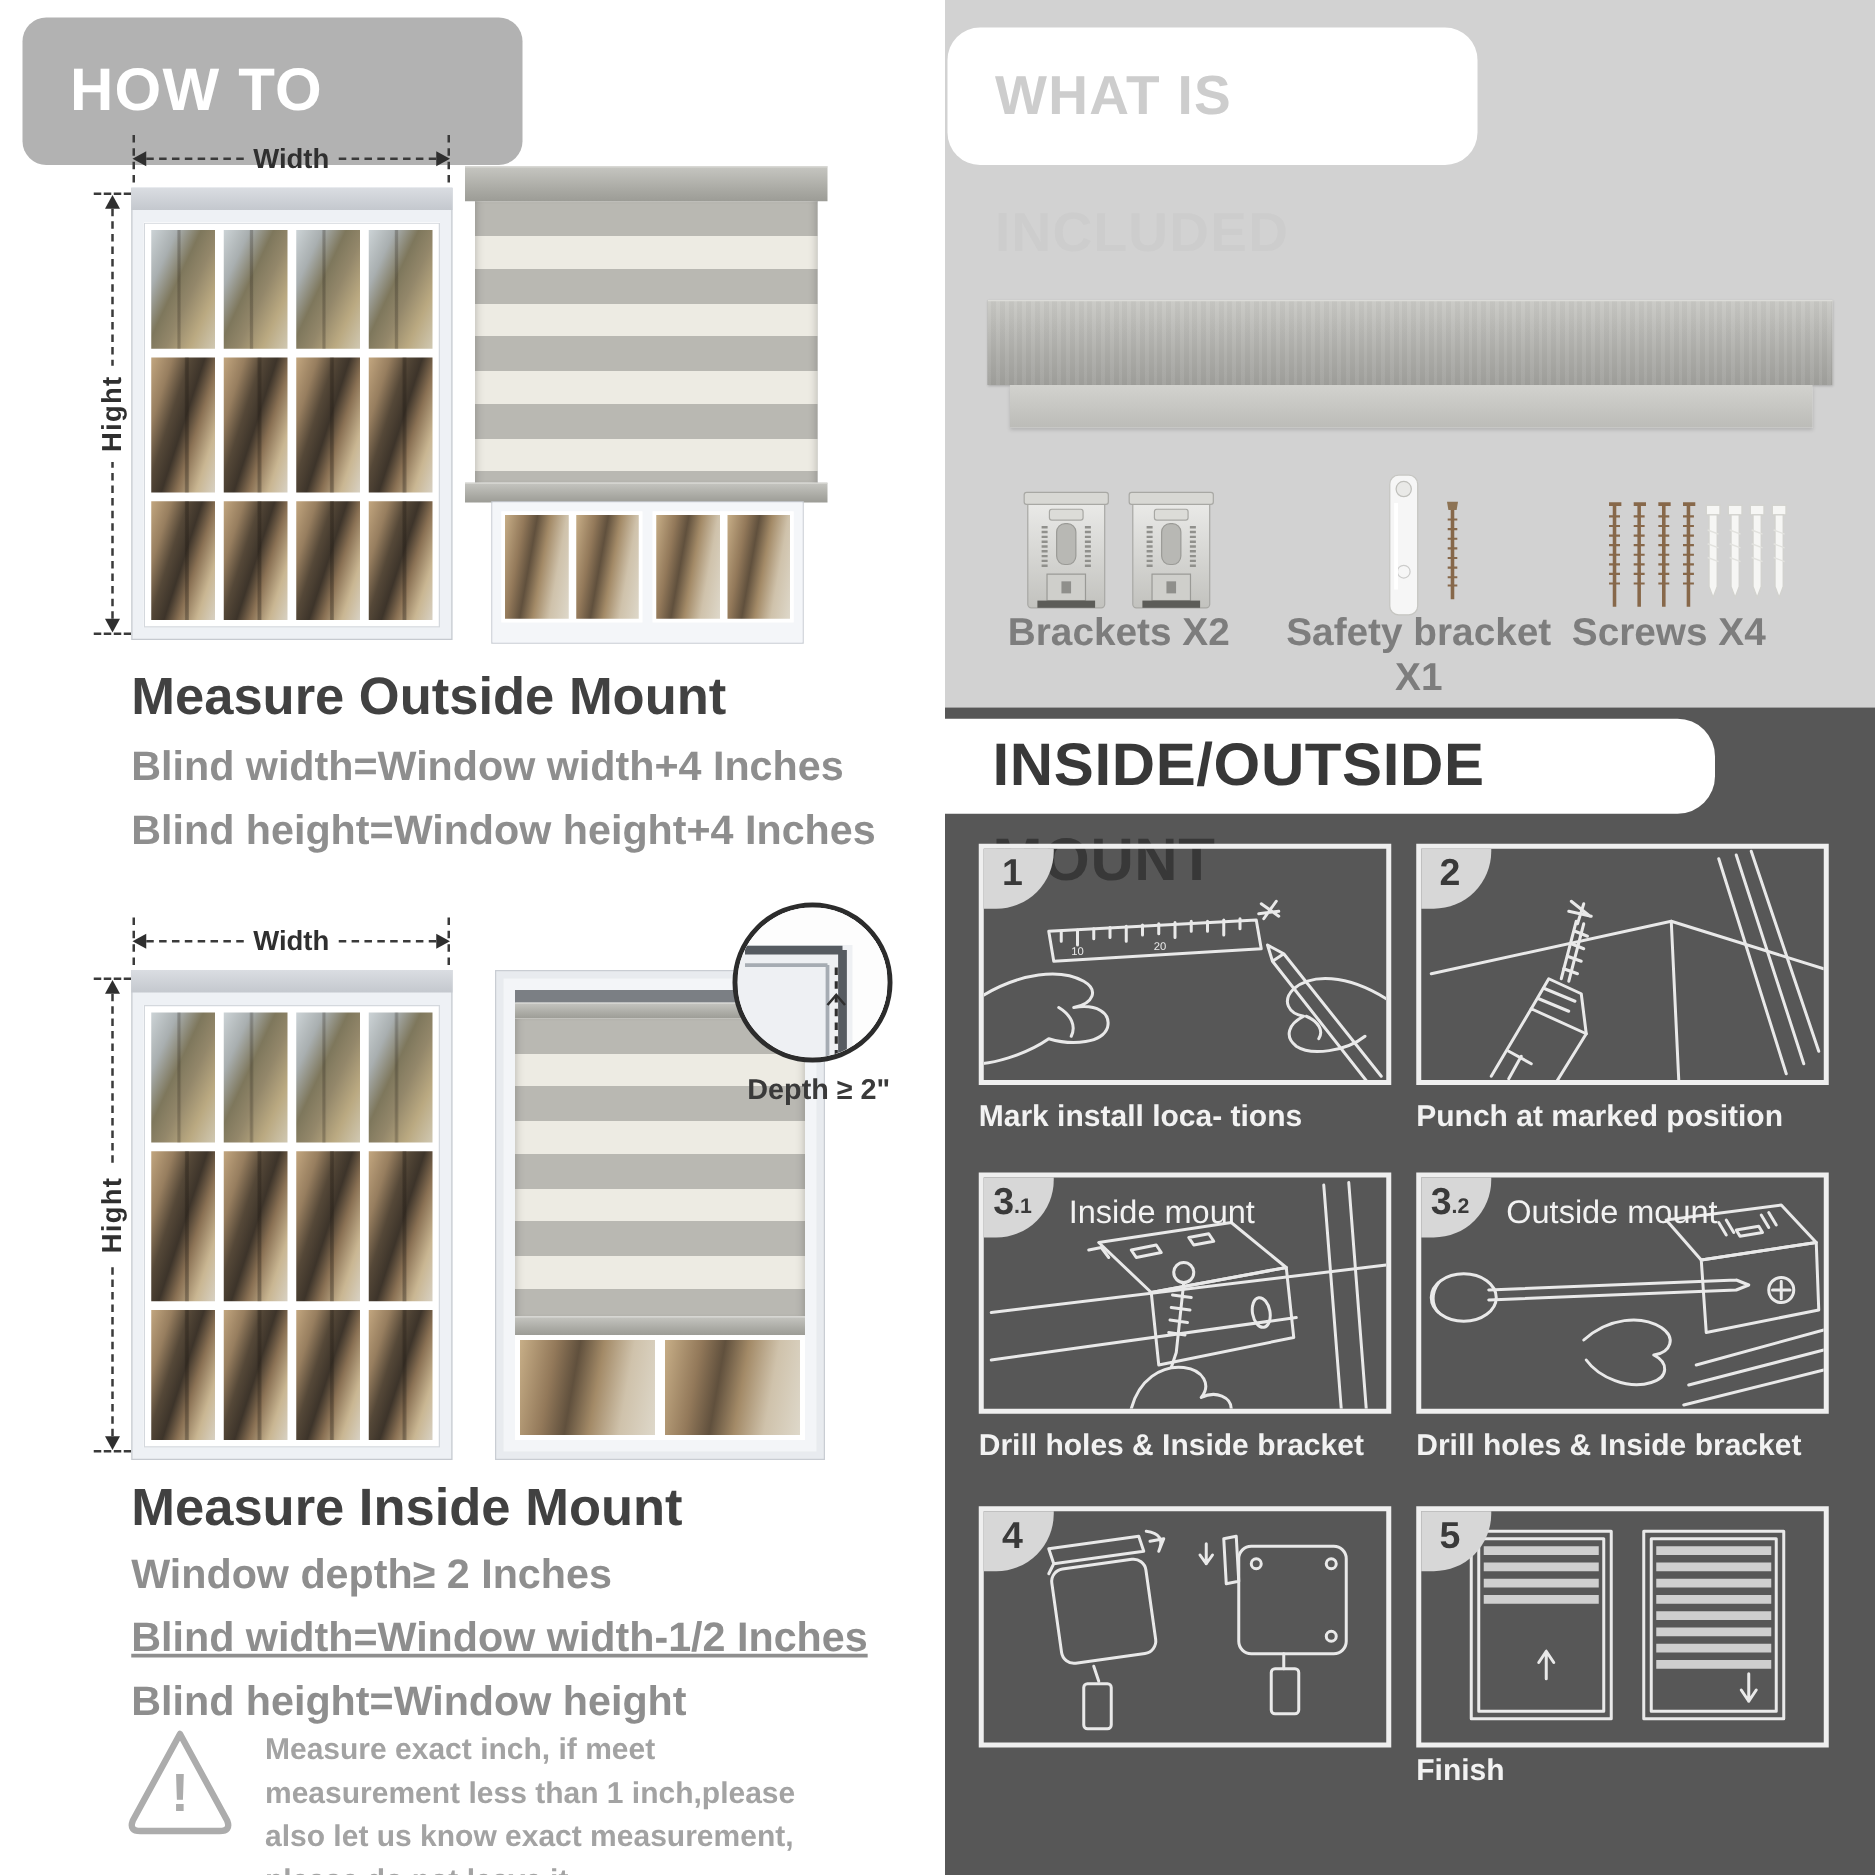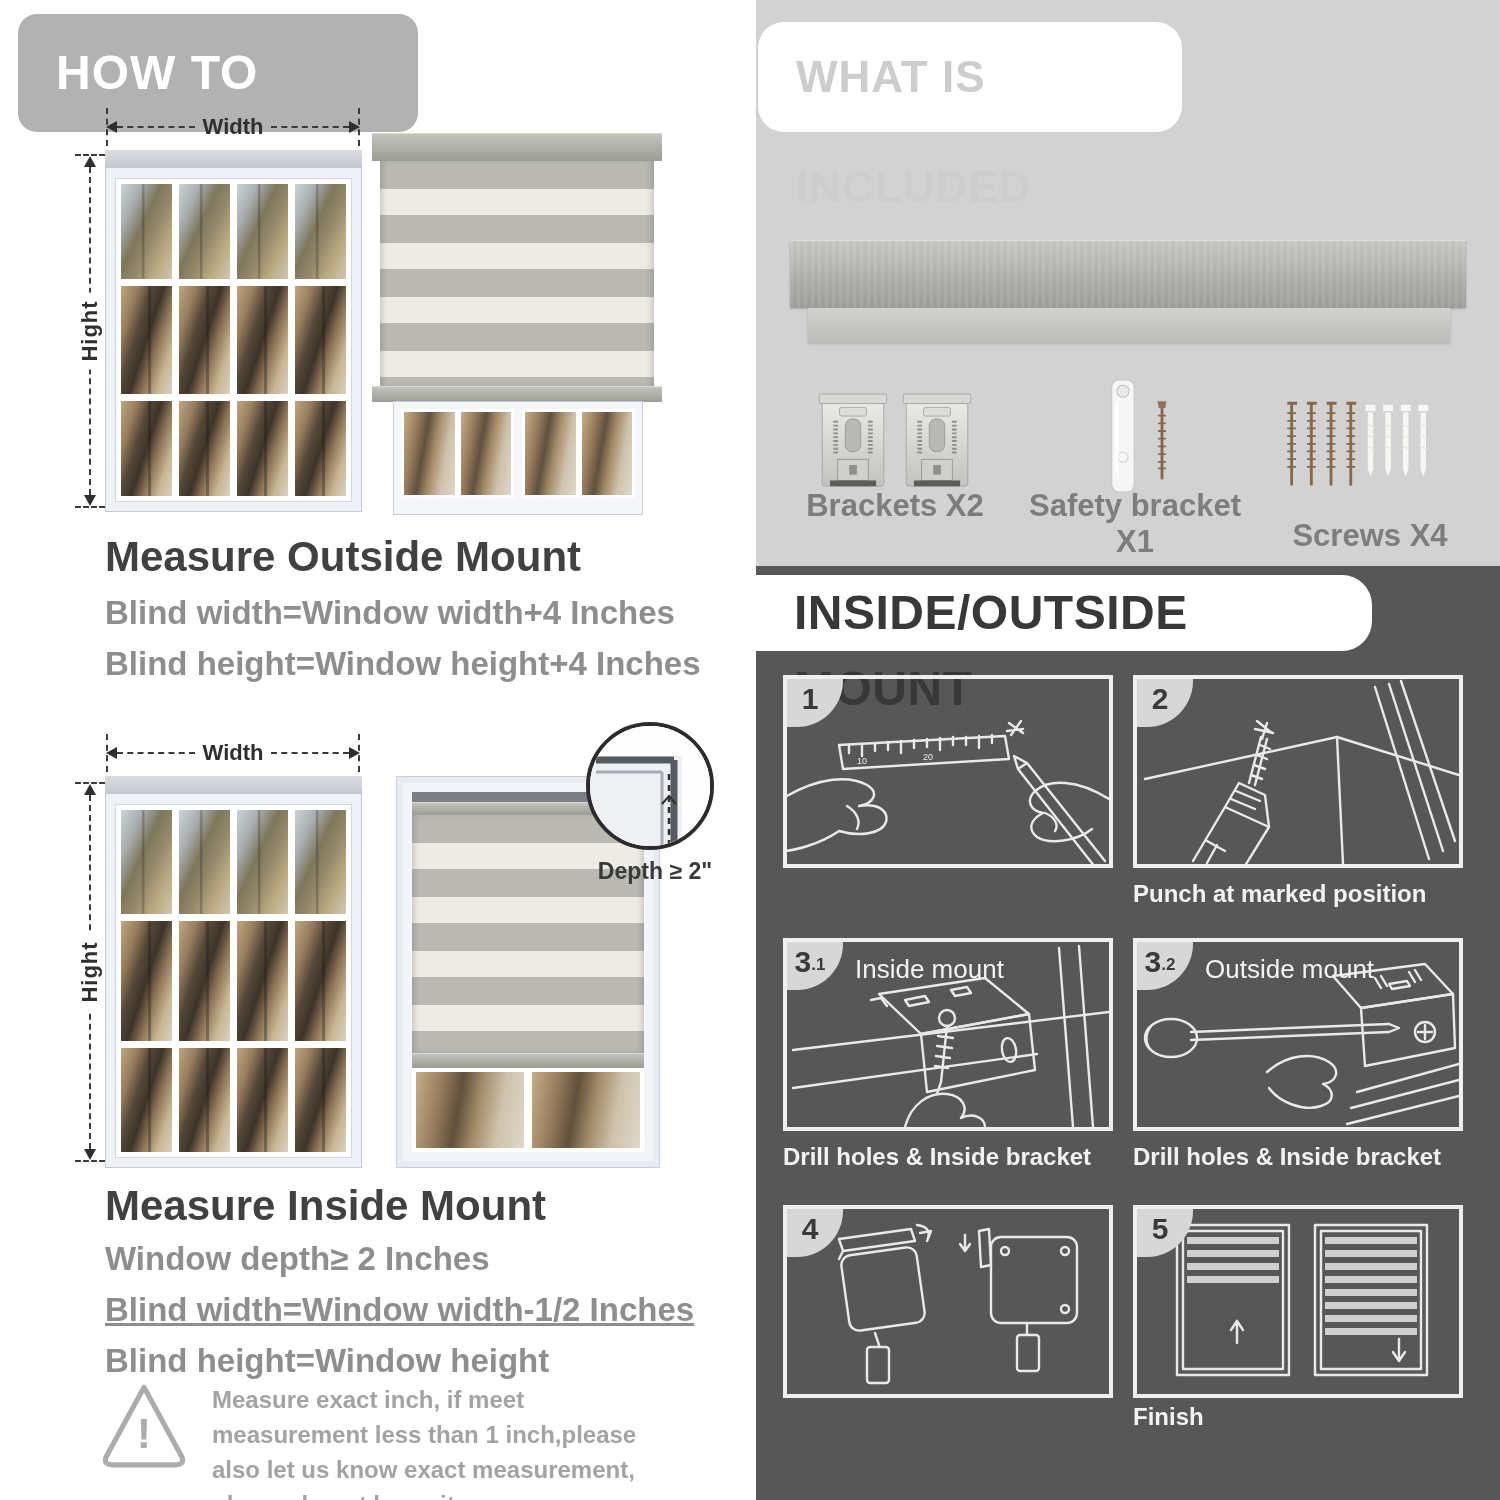--- a/index.html
+++ b/index.html
@@ -311,21 +311,21 @@
         <rect x="50" y="2" width="10" height="7"></rect>
           <path d="M52,9 h6 v52 l-3,8 l-3,-8 Z"></path>
       </g>
       <g stroke="#e2e2de" fill="none">
           <path d="M3,20 l8,3 M3,30 l8,3 M3,40 l8,3 M19,20 l8,3 M19,30 l8,3 M19,40 l8,3 M35,20 l8,3 M35,30 l8,3 M35,40 l8,3 M51,20 l8,3 M51,30 l8,3 M51,40 l8,3"></path>
         </g>
     </svg>
 
     <div class="abs itemlbl" style="left:44px;top:488px;width:190px;">Brackets X2</div>
     <div class="abs itemlbl" style="left:254px;top:488px;width:250px;">Safety bracket X1</div>
-    <div class="abs itemlbl" style="left:524px;top:488px;width:180px;margin-top:30px;">Screws X4</div>
+    <div class="abs itemlbl" style="left:489px;top:488px;width:180px;">Screws X4</div>
   </div>
 
   <div class="abs rp-dark">
     <div class="abs hdr-mount">INSIDE/OUTSIDE MOUNT</div>
   </div>
 
   <div class="step" style="left:783px;top:675px;">
     <svg class="art" viewBox="0 0 322 185">
       <path d="M52,66 L218,57 L222,80 L56,90 Z"></path>
       <path d="M62,66 v8 M75,65 v12 M88,64 v8 M101,63 v8 M114,62 v12 M127,61 v8 M140,60 v8 M153,59 v12 M166,58 v8 M179,58 v8 M192,57 v12 M205,56 v8"></path>
@@ -337,20 +337,21 @@
       <path d="M318,182 L240,84 M308,188 L231,90 M240,84 L231,90 L227,77 Z"></path>
       <path d="M322,120 C290,100 262,100 248,112 C238,122 244,132 256,134 C244,140 240,150 250,158 C262,166 290,162 305,150"></path>
       <path d="M258,134 C268,138 272,146 268,152"></path>
     </svg>
     <div class="badge">
       <span>1</span>
         <span class="sub"></span>
     </div>
     <div class="stitle"></div>
   </div>
+  <div class="scap" style="left:783px;top:880px;">Mark install loca- tions</div>
 
   <div class="step" style="left:1133px;top:675px;">
     <svg class="art" viewBox="0 0 322 185">
       <path d="M8,100 L200,58 L322,96"></path>
       <path d="M200,58 L206,185"></path>
       <path d="M238,8 L292,180 M252,5 L306,172 M264,2 L318,162"></path>
       <path d="M56,182 L88,128 L132,148 L106,190"></path>
       <path d="M70,184 l10,-18 M88,172 l-18,-10"></path>
       <path d="M88,128 L102,104 L128,116 L132,148"></path>
       <path d="M94,120 l24,10 M99,112 l24,10"></path>

